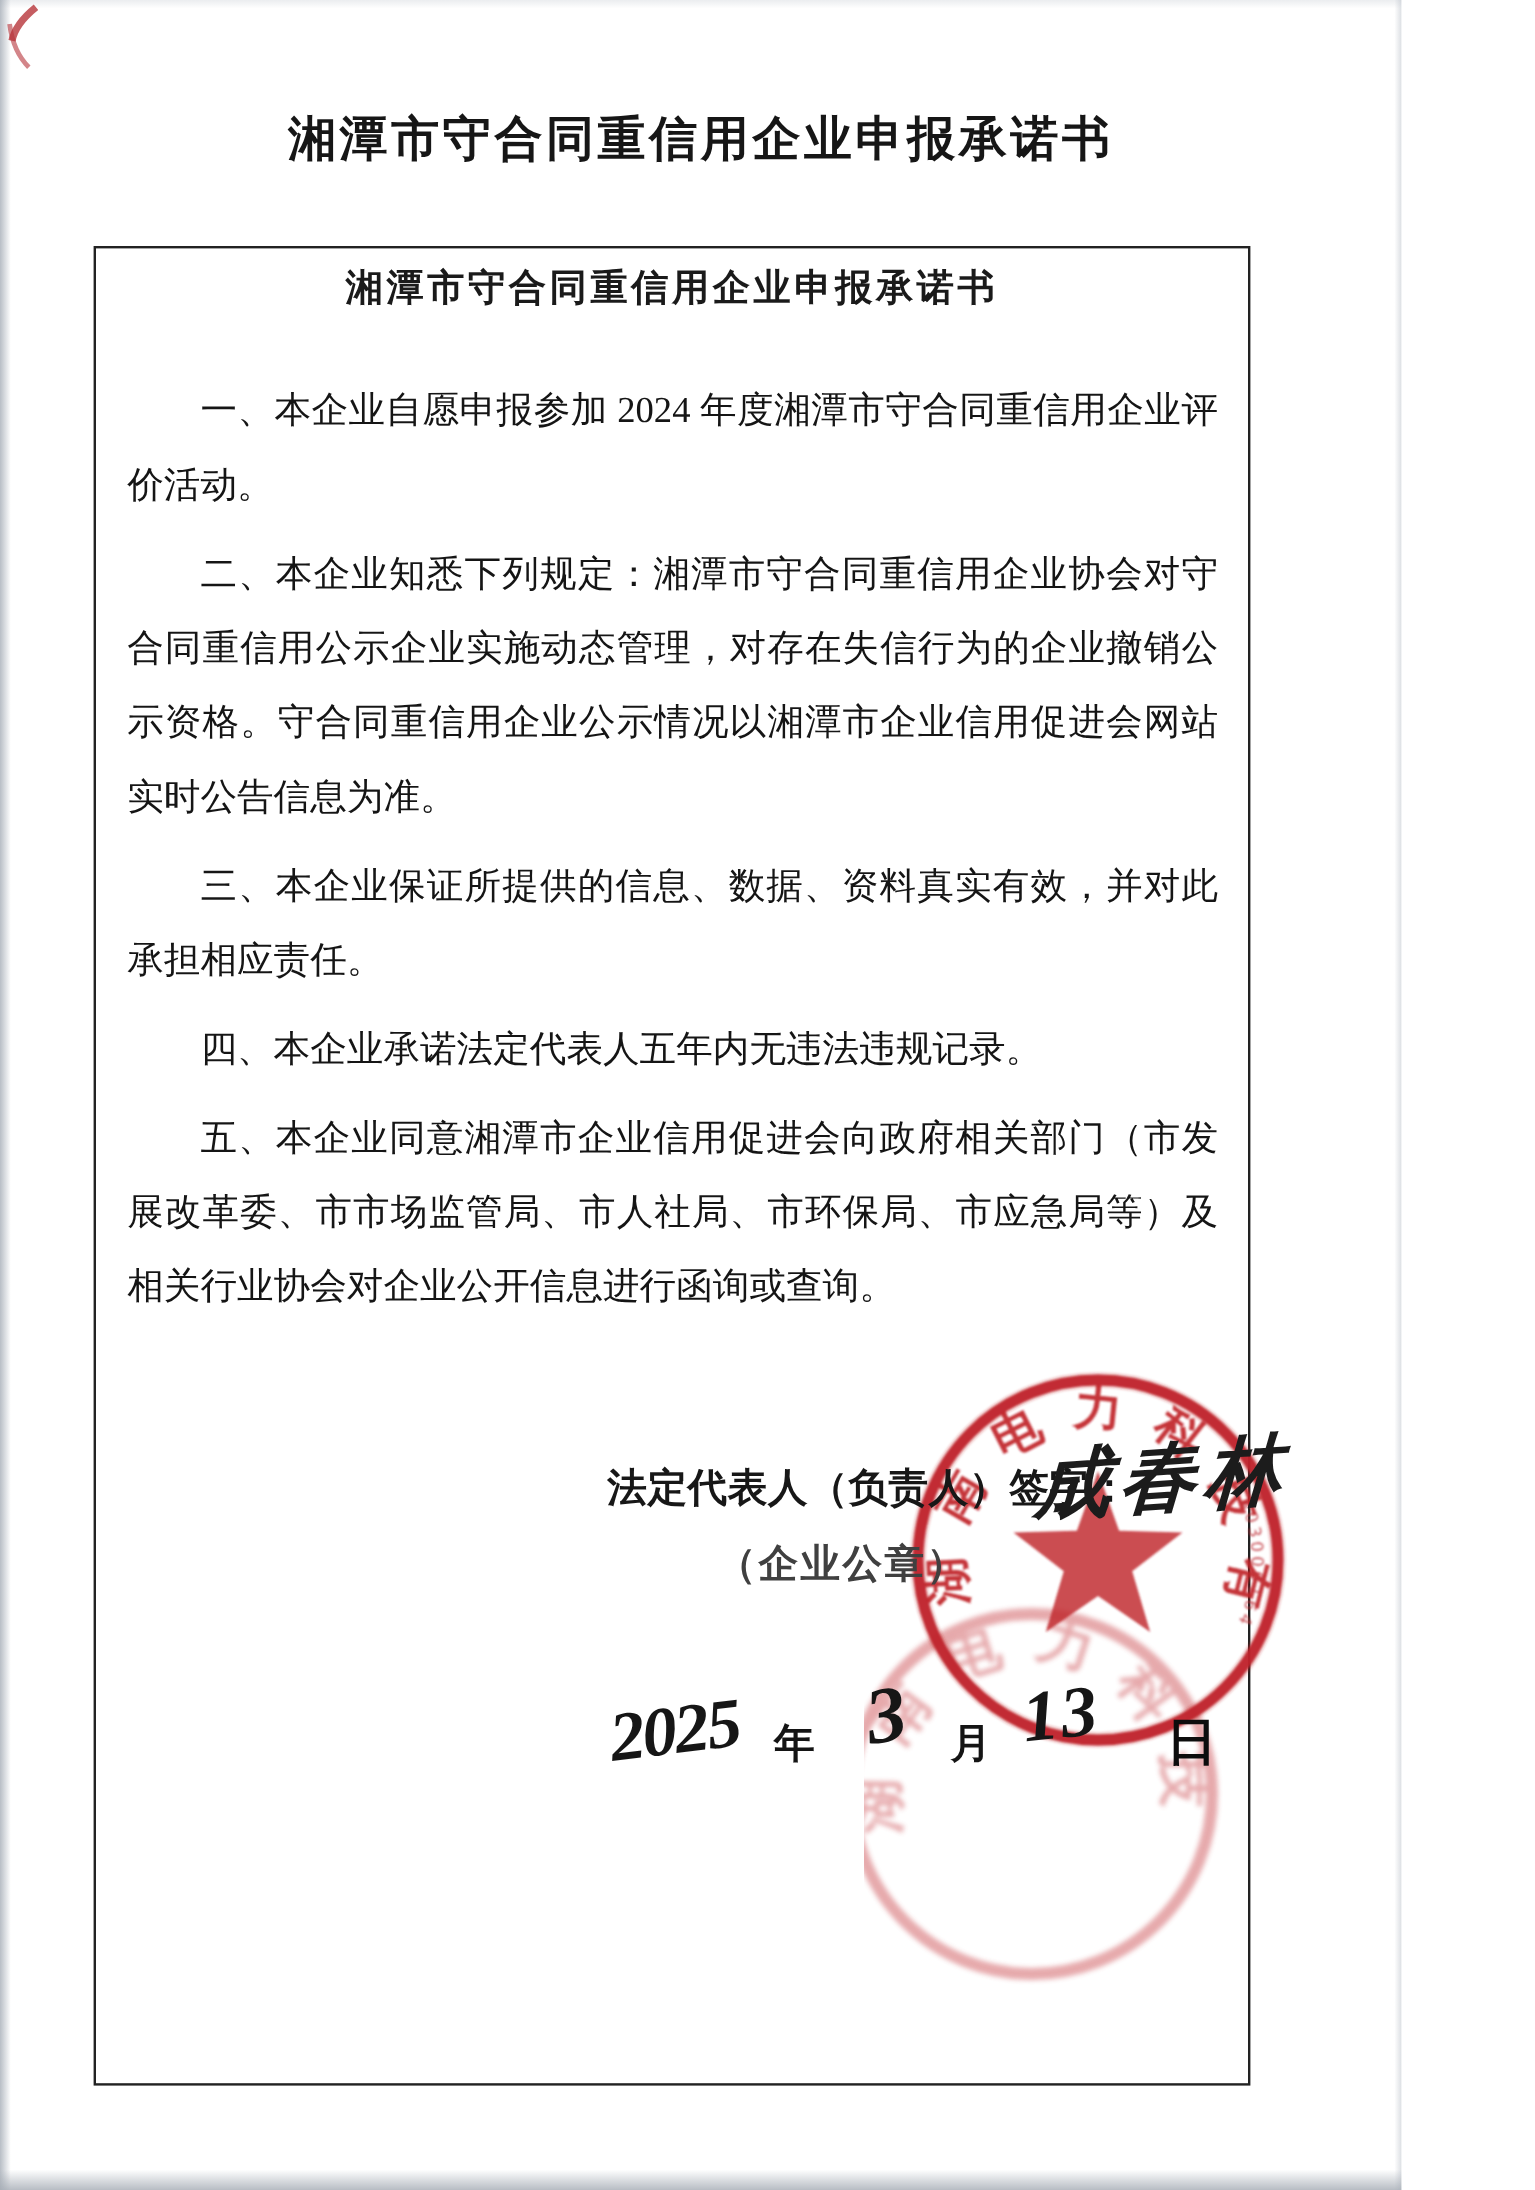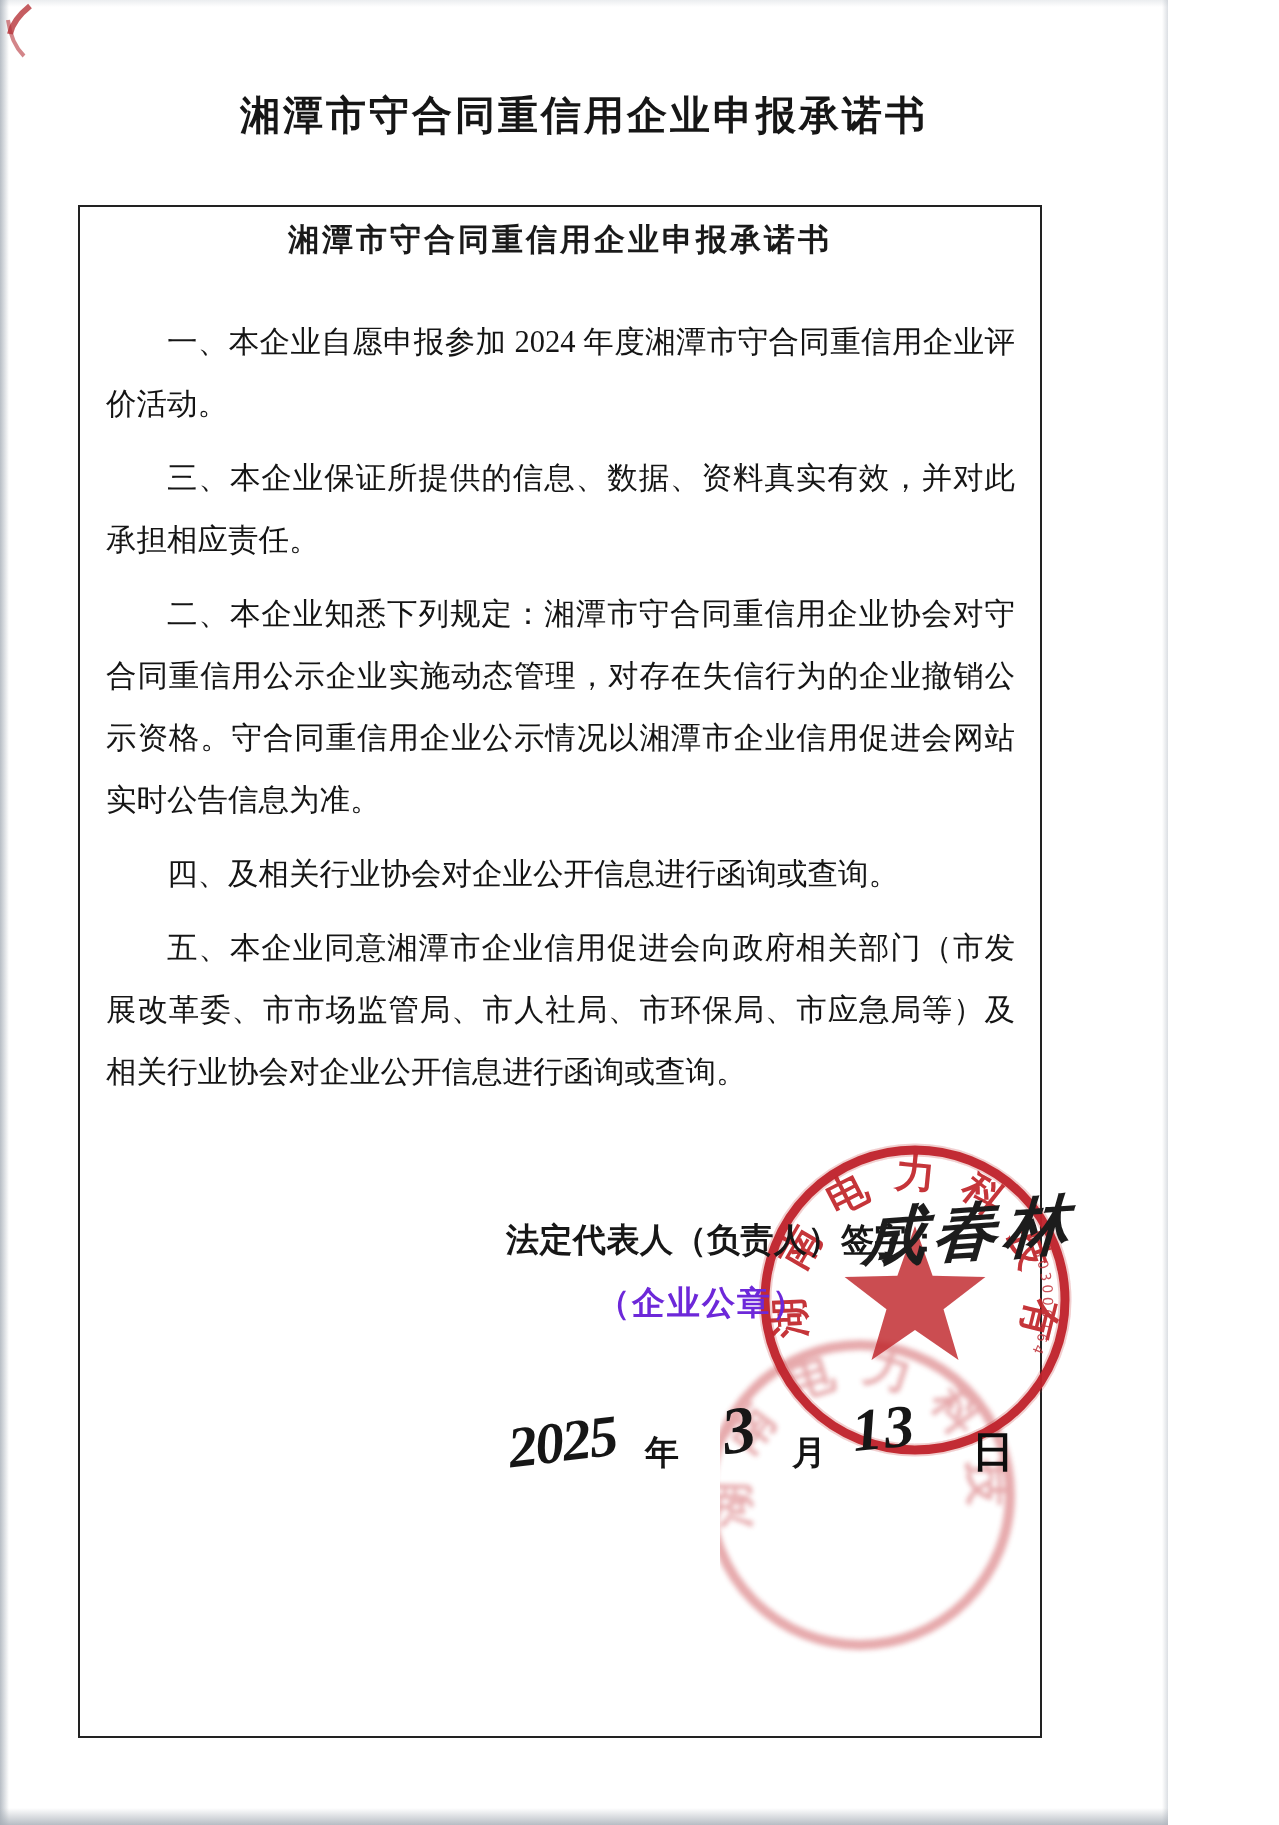--- a/index.html
+++ b/index.html
@@ -56,21 +56,21 @@
   }
   .handwritten-signature{
     position:absolute;left:862px;top:1188px;
     font-size:64px;font-weight:600;letter-spacing:7px;
     color:#1c1c1c;font-style:italic;
     transform:rotate(-4deg) skewX(-7deg);
     white-space:nowrap;
   }
   .seal-label{
     position:absolute;left:597px;top:1281px;
-    font-size:33px;font-weight:600;letter-spacing:2px;color:#6d28d9;
+    font-size:33px;font-weight:600;letter-spacing:2px;color:#404040;
     white-space:nowrap;
   }
   .date-line{position:absolute;left:500px;top:1380px;width:560px;height:140px;}
   .hw{font-style:italic;font-weight:600;color:#161616;position:absolute;}
   .hw-year{left:8px;top:28px;font-size:58px;transform:rotate(-7deg);letter-spacing:-2px;}
   .hw-month{left:222px;top:12px;font-size:66px;transform:rotate(-9deg);}
   .hw-day{left:352px;top:14px;font-size:60px;transform:rotate(-6deg);letter-spacing:2px;}
   .dl{position:absolute;font-size:34px;font-weight:700;color:#141414;}
   .dl-year{left:145px;top:50px;}
   .dl-month{left:292px;top:50px;}
@@ -92,23 +92,23 @@
     <path d="M30 4 C20 12 12 22 10 32" stroke="#b6343a" stroke-width="6" fill="none" opacity="0.8"></path>
     <path d="M8 18 C10 34 16 46 24 54" stroke="#b6343a" stroke-width="4" fill="none" opacity="0.6"></path>
   </svg>
 
   <div class="main-title">湘潭市守合同重信用企业申报承诺书</div>
 
   <div class="doc-box">
     <div class="box-title">湘潭市守合同重信用企业申报承诺书</div>
     <div class="doc-body">
       <p>一、本企业自愿申报参加 2024 年度湘潭市守合同重信用企业评价活动。</p>
+      <p>二、本企业知悉下列规定：湘潭市守合同重信用企业协会对守合同重信用公示企业实施动态管理，对存在失信行为的企业撤销公示资格。守合同重信用企业公示情况以湘潭市企业信用促进会网站实时公告信息为准。</p>
       <p>三、本企业保证所提供的信息、数据、资料真实有效，并对此承担相应责任。</p>
-      <p>二、本企业知悉下列规定：湘潭市守合同重信用企业协会对守合同重信用公示企业实施动态管理，对存在失信行为的企业撤销公示资格。守合同重信用企业公示情况以湘潭市企业信用促进会网站实时公告信息为准。</p>
-      <p>四、及相关行业协会对企业公开信息进行函询或查询。</p>
+      <p>四、本企业承诺法定代表人五年内无违法违规记录。</p>
       <p>五、本企业同意湘潭市企业信用促进会向政府相关部门（市发展改革委、市市场监管局、市人社局、市环保局、市应急局等）及相关行业协会对企业公开信息进行函询或查询。</p>
     </div>
   </div>
 
   <svg class="seal-svg" width="420" height="560" viewBox="0 0 420 560">
     <defs>
       <filter id="soft">
           <feGaussianBlur stdDeviation="0.7"></feGaussianBlur>
         </filter>
       <filter id="blurry">

